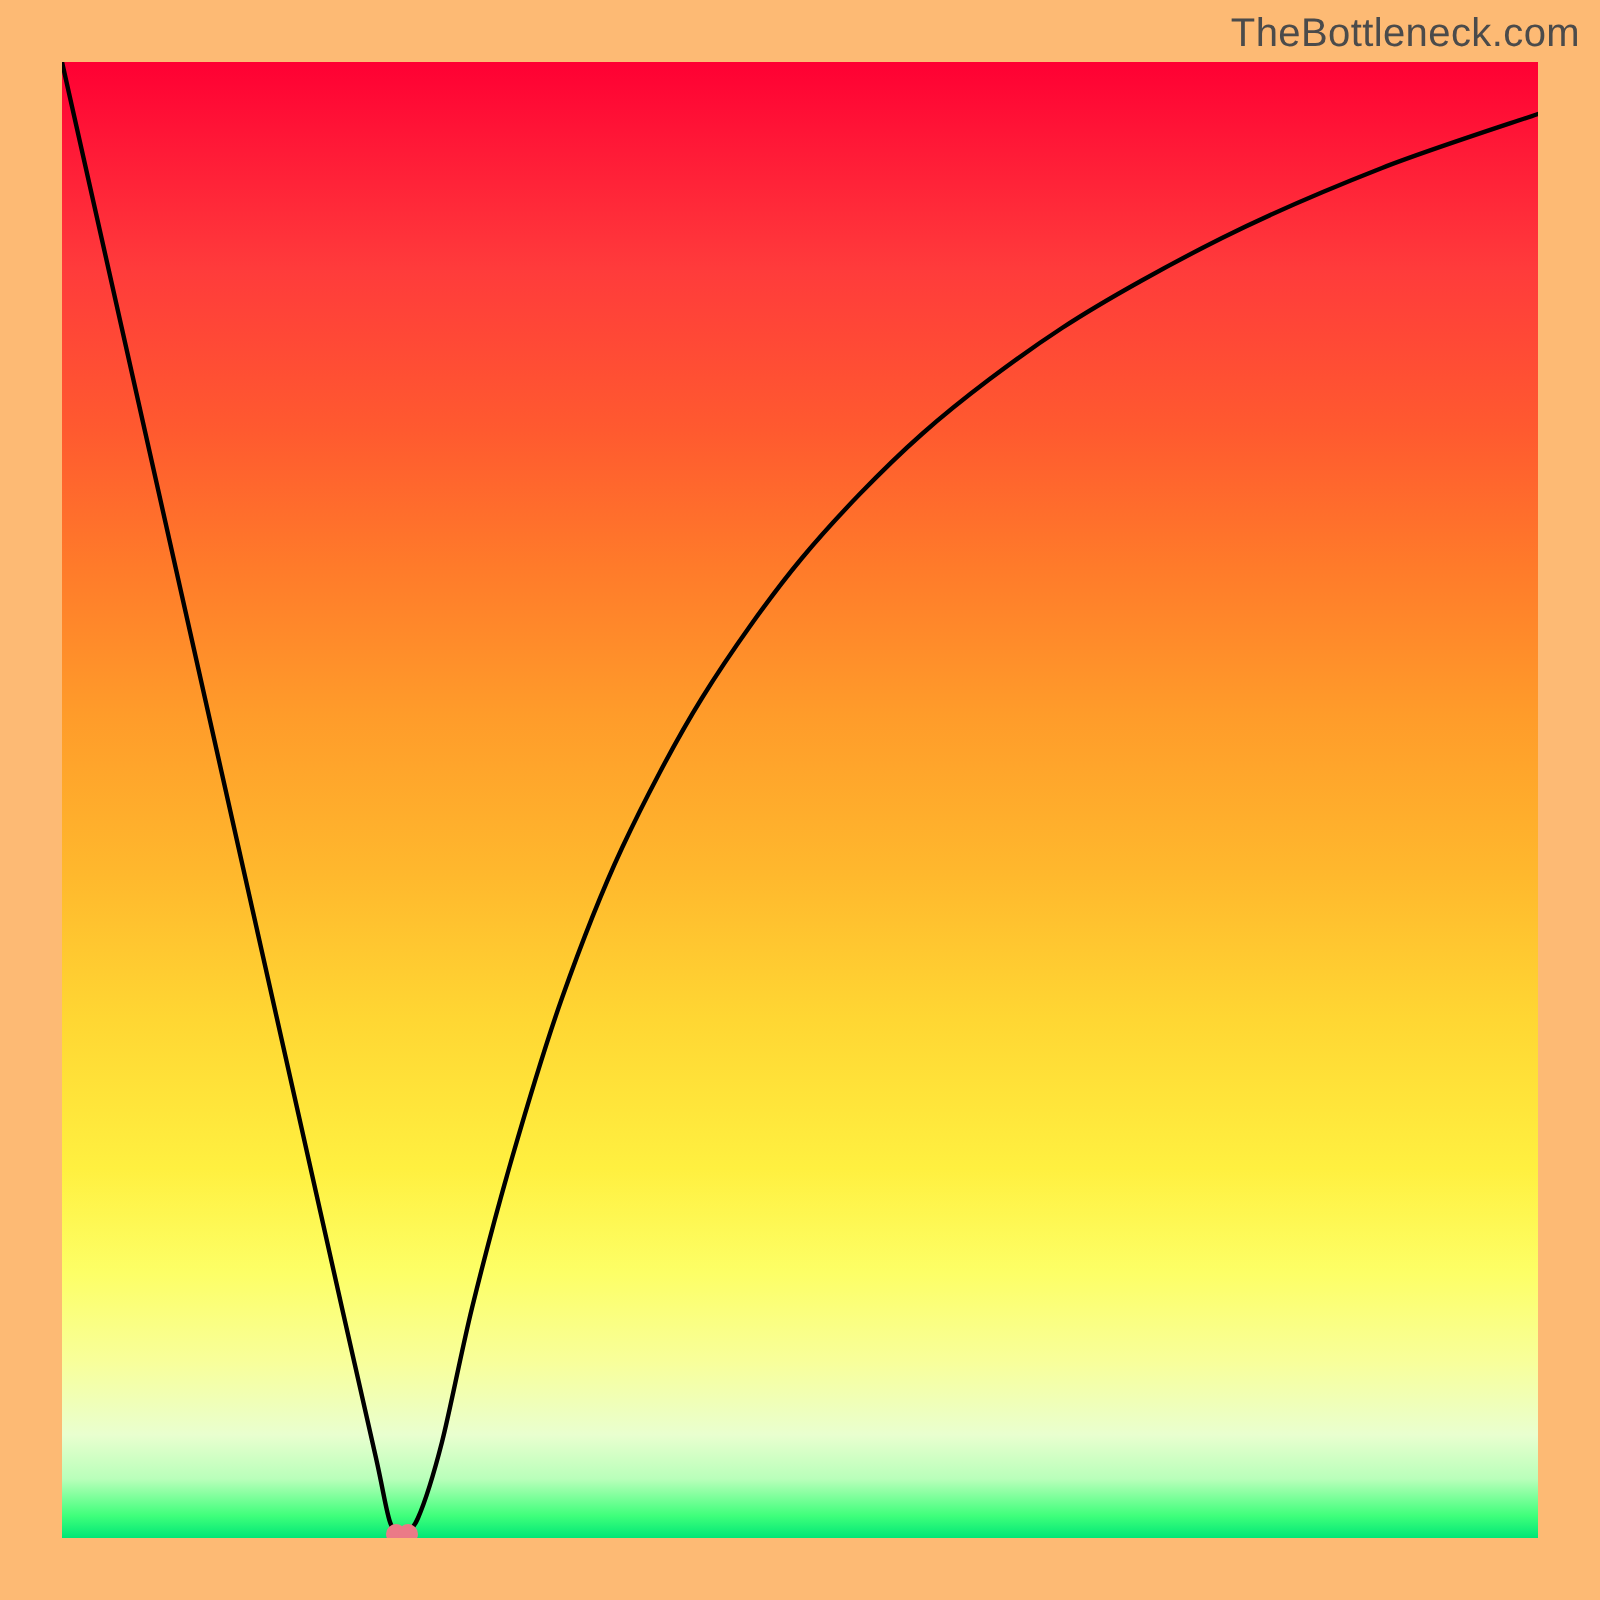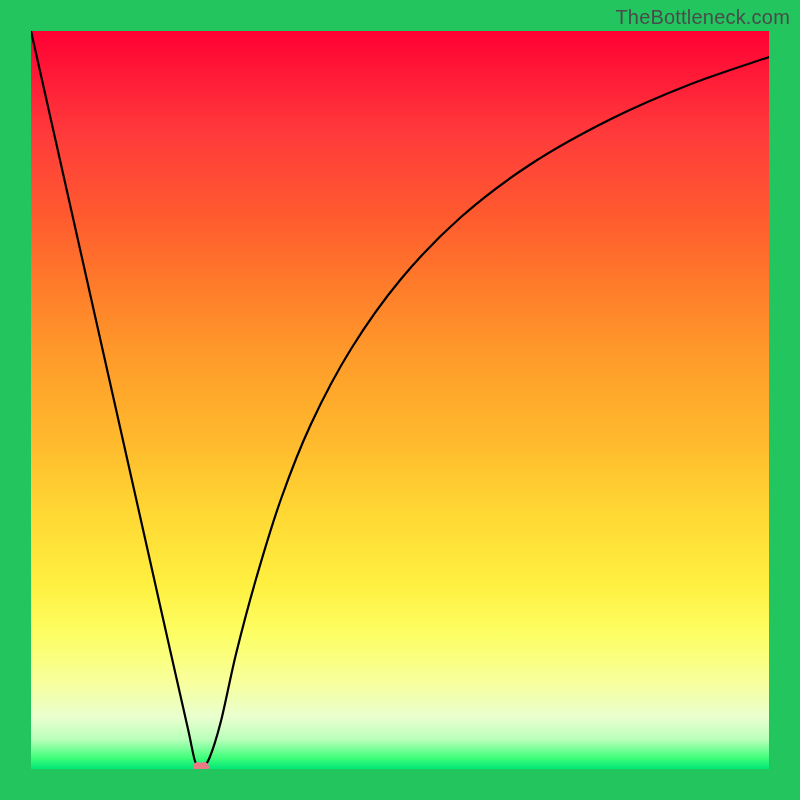--- a/index.html
+++ b/index.html
@@ -8,21 +8,21 @@
     width: 800px;
     height: 800px;
     overflow: hidden;
     font-family: Arial, Helvetica, sans-serif;
     background: #000;
   }
   .frame {
     position: relative;
     width: 800px;
     height: 800px;
-    background: #22c55e;
+    background: #fdba74;
   }
   .plot-area {
     position: absolute;
     top: 31px;
     left: 31px;
     width: 738px;
     height: 738px;
     overflow: hidden;
   }
   .gradient-bg {

